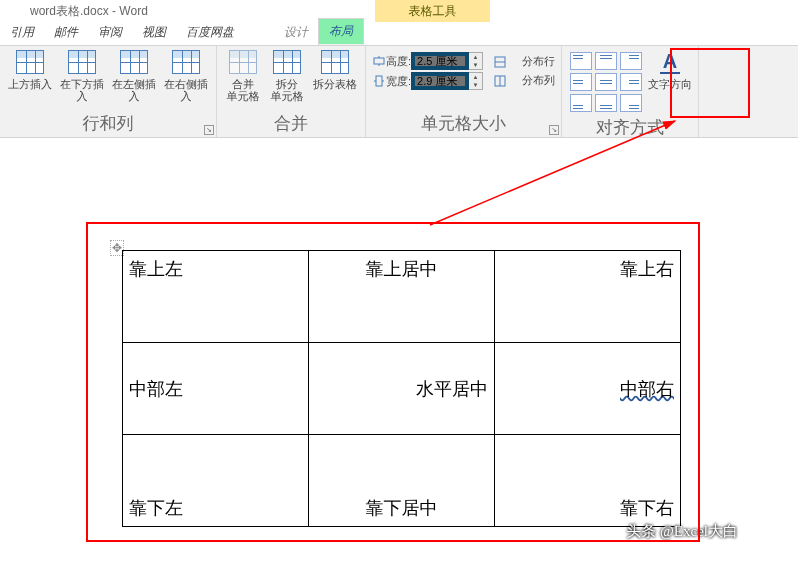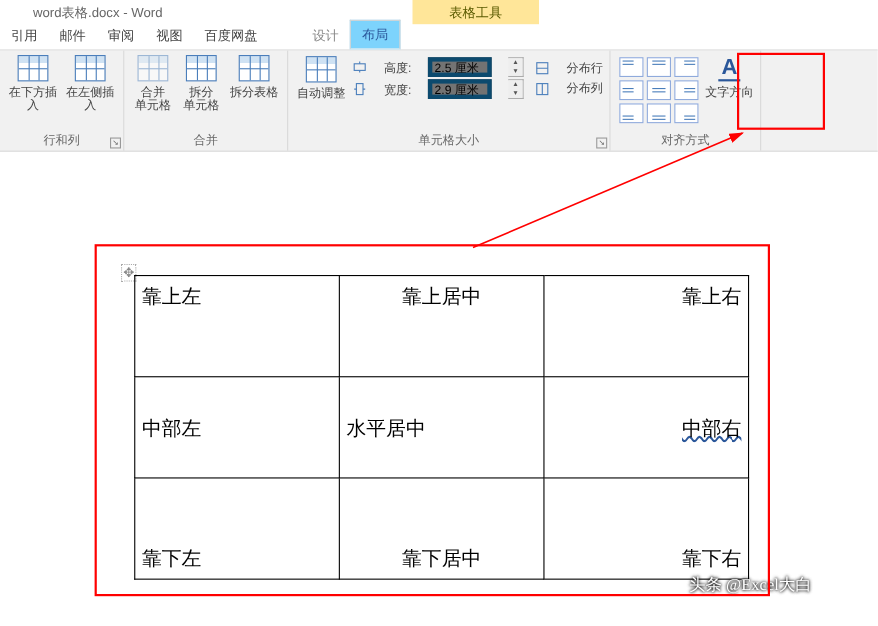--- a/index.html
+++ b/index.html
@@ -3,39 +3,39 @@
 <meta charset="utf-8">
 <style>
   * { box-sizing: border-box; margin: 0; padding: 0; }
   body { font-family: "Microsoft YaHei", "SimSun", sans-serif; font-size: 12px; background: #fff; width: 798px; height: 569px; overflow: hidden; position: relative; }
   
   .titlebar { height: 22px; background: #fff; display: flex; align-items: center; padding-left: 30px; font-size: 12px; color: #666; }
   
   .contextual-tab-header { position: absolute; left: 375px; top: 0; width: 115px; height: 22px; background: #ffe699; display: flex; align-items: center; justify-content: center; font-size: 12px; color: #5a5a00; }
   
   .tabstrip { height: 24px; background: #fff; border-bottom: 1px solid #d4d4d4; display: flex; align-items: flex-end; padding-left: 0; }
-  .tabstrip .tab { padding: 4px 10px; font-size: 12px; color: #444; cursor: pointer; }
-  .tabstrip .tab.active { background: #7dd3fc; border: 1px solid #d4d4d4; border-bottom-color: #f1f1f1; color: #2b579a; }
+  .tabstrip .tab { padding: 4px 10px; font-size: 12px; color: #444; cursor: pointer; font-style: italic; }
+  .tabstrip .tab.active { background: #86efac; border: 1px solid #d4d4d4; border-bottom-color: #f1f1f1; color: #2b579a; }
   .tabstrip .ctx-tab { color: #888; }
   .tabstrip .ctx-tab.active { color: #2b579a; }
   
   .ribbon { height: 92px; background: #f1f1f1; border-bottom: 1px solid #d4d4d4; display: flex; }
   .group { display: flex; flex-direction: column; align-items: center; border-right: 1px solid #d9d9d9; padding: 4px 6px 2px 6px; justify-content: space-between; }
   .group-body { display: flex; gap: 4px; align-items: flex-start; }
-  .group-label { font-size: 11px; color: #666; padding-top: 2px; }
+  .group-label { font-size: 17px; color: #666; padding-top: 2px; }
   .bigbtn { display: flex; flex-direction: column; align-items: center; width: 48px; cursor: pointer; }
   .bigbtn .icon { width: 28px; height: 24px; margin-bottom: 4px; }
   .bigbtn .lbl { font-size: 11px; color: #444; text-align: center; line-height: 1.1; }
   
   .table-icon { border: 1px solid #4a7ebb; background: linear-gradient(to bottom, #cfe2f3 30%, #fff 30%); position: relative; }
   .table-icon::before, .table-icon::after { content:""; position:absolute; background:#4a7ebb; }
   .table-icon::before { left:33%; top:0; bottom:0; width:1px; box-shadow: 9px 0 0 #4a7ebb; }
   .table-icon::after { top:50%; left:0; right:0; height:1px; }
   
-  .spin-row { display: flex; align-items: center; gap: 15px; margin: 2px 0; }
+  .spin-row { display: flex; align-items: center; gap: 0; margin: 2px 0; }
   .spin-label { font-size: 11px; color: #444; }
   .spin-input { width: 58px; height: 18px; border: 4px solid #0c4a6e; background: #737373; font-size: 11px; padding: 0 2px; display: flex; align-items: center; }
   .spin-btns { width: 14px; height: 18px; display:flex; flex-direction:column; border:1px solid #ababab; border-left:none; }
   .spin-btns div { flex:1; background:#eee; font-size:6px; display:flex; align-items:center; justify-content:center; color:#555; }
   .tiny-icon { width:14px; height:14px; display:inline-block; vertical-align:middle; }
   
   .dist-row { display:flex; align-items:center; gap:15px; font-size:11px; color:#444; margin:4px 0; cursor:pointer; }
   
   .align-grid { display:grid; grid-template-columns: repeat(3, 22px); grid-template-rows: repeat(3, 18px); gap: 3px; padding: 2px; }
   .align-cell { border: 1px solid #8faadc; background: #fff; position: relative; cursor:pointer; }
@@ -72,25 +72,33 @@
   <div class="tab ctx-tab">设计</div>
   <div class="tab ctx-tab active">布局</div>
 </div>
 
 <div class="ribbon">
 
   <div class="group" style="position:relative">
     <div class="group-body">
       <div class="bigbtn">
         <div class="icon table-icon"></div>
+        <div class="lbl">上方插入</div>
+      </div>
+      <div class="bigbtn">
+        <div class="icon table-icon"></div>
         <div class="lbl">在下方插入</div>
       </div>
       <div class="bigbtn">
         <div class="icon table-icon"></div>
         <div class="lbl">在左侧插入</div>
+      </div>
+      <div class="bigbtn">
+        <div class="icon table-icon"></div>
+        <div class="lbl">在右侧插入</div>
       </div>
     </div>
     <div class="group-label">行和列</div>
     <div class="dialog-launcher">↘</div>
   </div>
 
   <div class="group">
     <div class="group-body">
       <div class="bigbtn" style="width:40px">
         <div class="icon table-icon" style="opacity:.5"></div>
@@ -105,24 +113,20 @@
       <div class="bigbtn">
         <div class="icon table-icon"></div>
         <div class="lbl">拆分表格</div>
       </div>
     </div>
     <div class="group-label">合并</div>
   </div>
 
   <div class="group" style="position:relative">
     <div class="group-body" style="align-items:center">
-      <div class="bigbtn">
-        <div class="icon table-icon"></div>
-        <div class="lbl">自动调整</div>
-      </div>
       <div>
         <div class="spin-row">
           <span class="tiny-icon"><svg viewBox="0 0 14 14">
                 <rect x="2" y="4" width="10" height="6" fill="none" stroke="#4a7ebb"></rect>
                 <path d="M7 2v2M7 10v2" stroke="#4a7ebb"></path>
               </svg></span>
           <span class="spin-label">高度:</span>
           <span class="spin-input">2.5 厘米</span>
           <span class="spin-btns">
               <div>▲</div>
@@ -209,21 +213,21 @@
     <div class="table-anchor">✥</div>
     <table class="word-table">
       <tbody>
           <tr>
         <td style="vertical-align:top;text-align:left">靠上左</td>
         <td style="vertical-align:top;text-align:center">靠上居中</td>
         <td style="vertical-align:top;text-align:right">靠上右</td>
       </tr>
       <tr>
         <td style="vertical-align:middle;text-align:left">中部左</td>
-        <td style="vertical-align:middle;text-align:left">水平居中</td>
+        <td style="vertical-align:middle;text-align:right">水平居中</td>
         <td style="vertical-align:middle;text-align:right;text-decoration:underline wavy #2b579a">中部右</td>
       </tr>
       <tr>
         <td style="vertical-align:bottom;text-align:left">靠下左</td>
         <td style="vertical-align:bottom;text-align:center">靠下居中</td>
         <td style="vertical-align:bottom;text-align:right">靠下右</td>
       </tr>
     </tbody>
       </table>
   </div>

